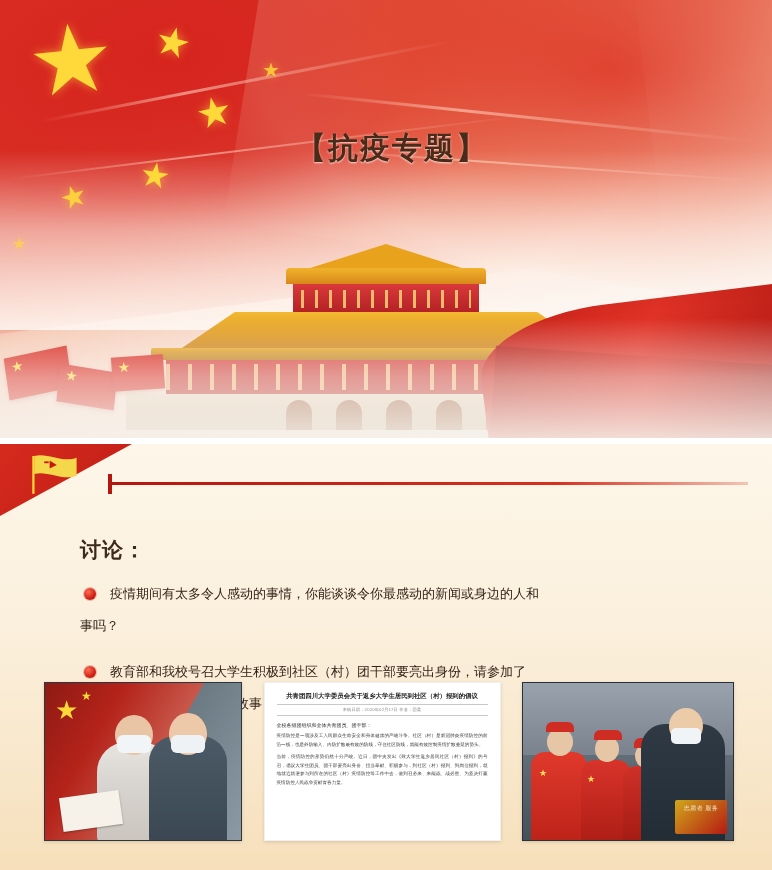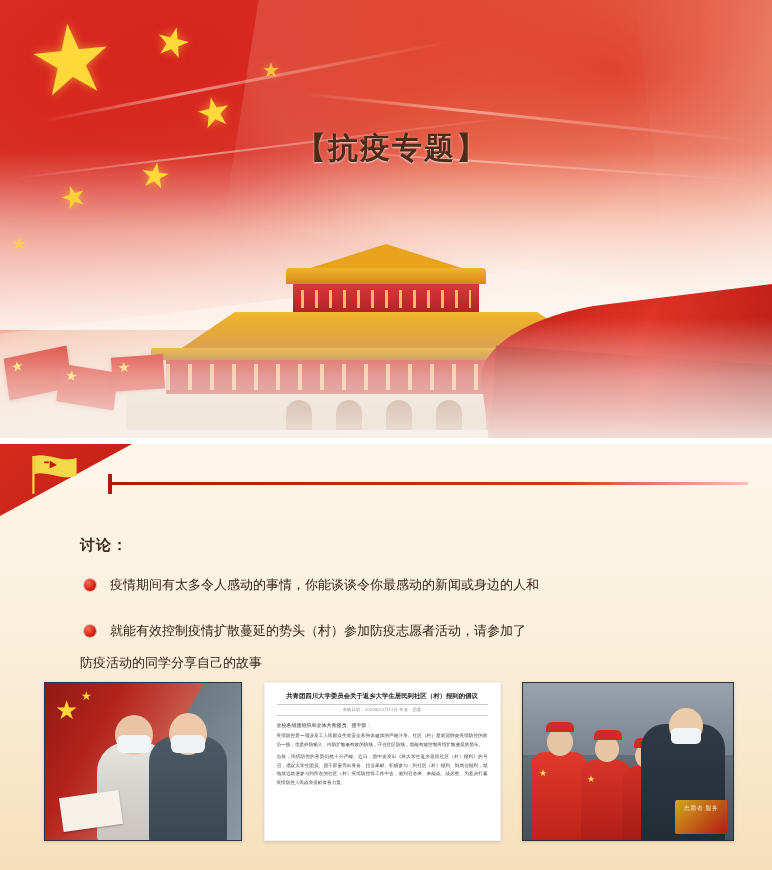--- a/index.html
+++ b/index.html
@@ -274,21 +274,21 @@
 
   .q-body {
     position: absolute;
     left: 80px;
     top: 92px;
     width: 630px;
     color: #3a2a20;
     font-family: "Liberation Serif", serif;
   }
   .q-label {
-    font-size: 15px;
+    font-size: 21px;
     font-weight: bold;
     color: #3d2a1e;
     letter-spacing: 1px;
   }
   .q-item {
     position: relative;
     margin-top: 14px;
     padding-left: 30px;
     font-size: 13px;
     line-height: 32px;
@@ -531,25 +531,26 @@
     </svg>
     <div class="bt-rule-cap"></div>
     <div class="bt-rule"></div>
 
     <div class="q-body">
       <div class="q-label">讨论：</div>
 
       <div class="q-item">
         <span class="bullet"></span>
         <span>疫情期间有太多令人感动的事情，你能谈谈令你最感动的新闻或身边的人和</span>
+        <span class="l2">事吗？</span>
       </div>
 
       <div class="q-item">
         <span class="bullet"></span>
-        <span>就能有效控制疫情扩散蔓延的势头（村）参加防疫志愿者活动，请参加了</span>
+        <span>教育部和我校号召大学生积极到社区（村）团干部要亮出身份，请参加了</span>
         <span class="l2">防疫活动的同学分享自己的故事</span>
       </div>
     </div>
 
     <div class="photos">
 
       <div class="photo photo-left">
         <div class="pl-flag"></div>
         <div class="pl-flagstar">★</div>
         <div class="pl-flagstar2">★</div>

